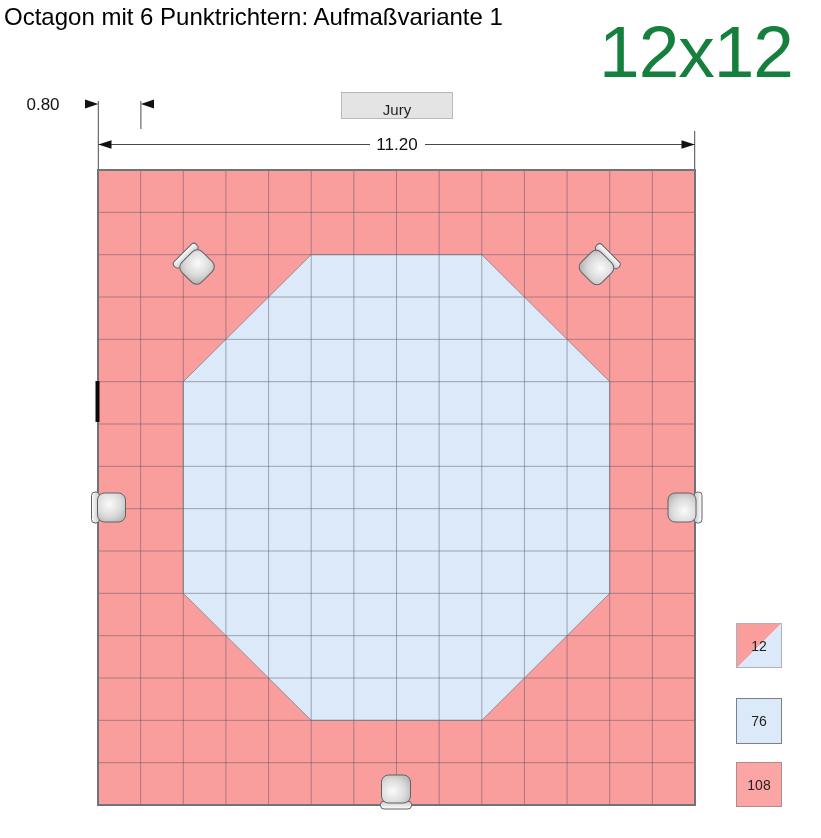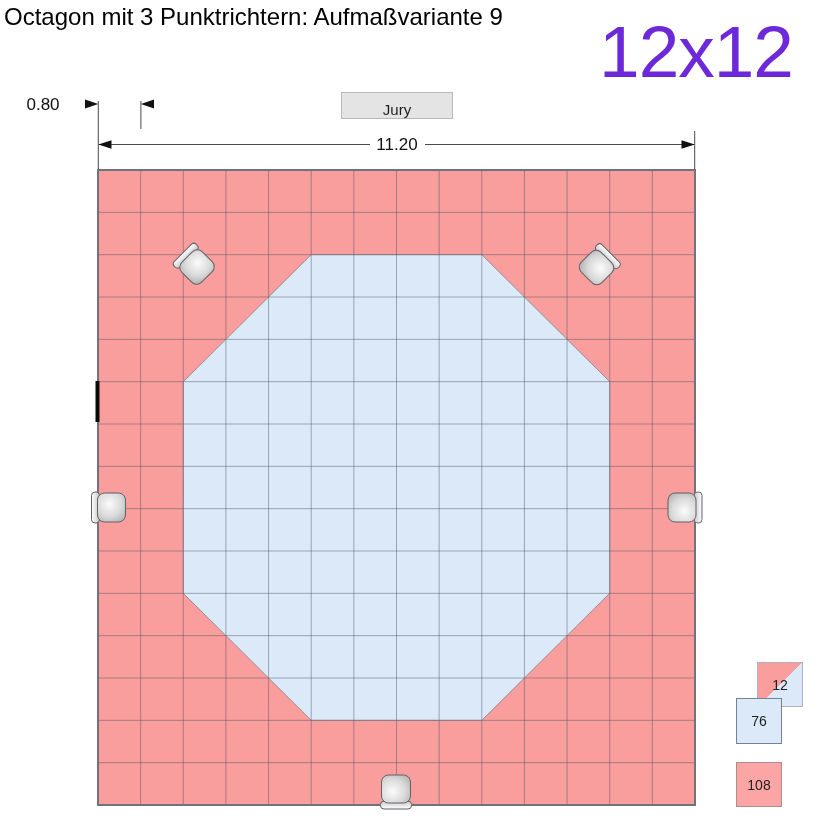--- a/index.html
+++ b/index.html
@@ -6,51 +6,50 @@
   body{
     width:821px;height:838px;position:relative;overflow:hidden;
     background:#ffffff;font-family:"Liberation Sans",sans-serif;
   }
   .title{
     position:absolute;left:4px;top:3px;font-size:24px;color:#000;
     white-space:nowrap;letter-spacing:0px;
   }
   .size-label{
     position:absolute;left:591px;top:20px;width:210px;text-align:center;
-    font-size:73px;line-height:64px;color:#6d28d9;letter-spacing:-1px;
+    font-size:73px;line-height:64px;color:#15803d;letter-spacing:-1px;
   }
   .jury-btn{
     position:absolute;left:341px;top:92px;width:112px;height:27px;
     background:#e4e4e4;border:1px solid #b9b9b9;border-radius:0;
     font-family:"Liberation Sans",sans-serif;font-size:15px;color:#1f1f1f;
     text-align:center;padding:8px;cursor:pointer;
   }
   .legend-box{
     position:absolute;left:736px;width:44px;height:43px;
     display:flex;align-items:center;justify-content:center;
     font-size:14px;color:#222;
   }
   .legend-box.half{
-    top:662px;
+    top:623px;
     background:linear-gradient(to bottom right,#fa9d9d 0 50%,#dce9f8 50% 100%);
     border:1px solid #aab3bf;
-    margin-left:21px;
   }
   .legend-box.blue{
     top:698px;height:44px;background:#dce9f8;border:1px solid #76828f;align-items:center;
   }
   .legend-box.red{
     top:762px;background:#fca5a5;border:1px solid #b18a90;
   }
   svg text{font-family:"Liberation Sans",sans-serif;}
 </style>
 </head>
 <body>
 
-<div class="title">Octagon mit 3 Punktrichtern: Aufmaßvariante 9</div>
+<div class="title">Octagon mit 6 Punktrichtern: Aufmaßvariante 1</div>
 <div class="size-label">12x12</div>
 <button class="jury-btn">Jury</button>
 
 <svg width="821" height="838" viewBox="0 0 821 838" style="position:absolute;left:0;top:0;">
   <defs>
     <radialGradient id="seatBody" cx="42%" cy="38%" r="80%">
       <stop offset="0%" stop-color="#fbfbfb"></stop>
       <stop offset="55%" stop-color="#dadada"></stop>
       <stop offset="100%" stop-color="#ababab"></stop>
     </radialGradient>

